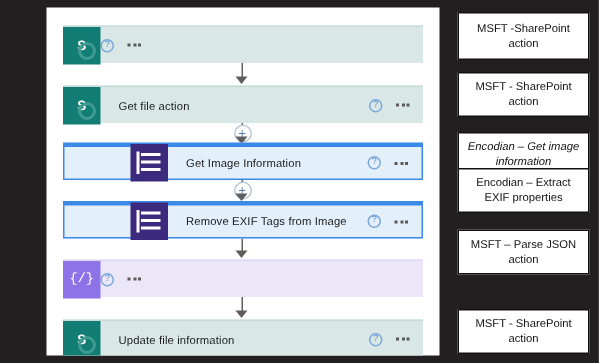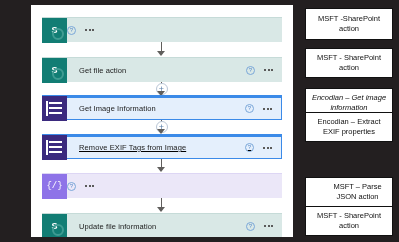--- a/index.html
+++ b/index.html
@@ -53,20 +53,21 @@
     background: #d9e8e6;
   }
   .card.sharepoint {
     background: #d9e8e6;
     border-top: 1px solid #c6dbd8;
   }
   .card.encodian {
     background: #e4effc;
     border: 1px solid #3b8ae8;
     border-top-width: 3px;
+    padding-left: 45px;
   }
   .card.json {
     background: #ebe7f8;
     border-top: 1px solid #ddd6f4;
   }
 
   
   .card-icon {
     width: 25px;
     height: 25px;
@@ -333,21 +334,21 @@
         <div class="card-actions">
           <span class="help-icon">?</span>
           <span class="ellipsis-icon">
               <i></i>
               <i></i>
               <i></i>
             </span>
         </div>
       </div>
 
-      <div class="card encodian" style="top:129px;text-decoration:underline;">
+      <div class="card encodian" style="top:129px;">
         <div class="card-icon">
           <span class="icon-en">
             <span class="spine"></span>
             <span class="bar b1"></span>
             <span class="bar b2"></span>
             <span class="bar b3"></span>
           </span>
         </div>
         <div class="card-title">Remove EXIF Tags from Image</div>
         <div class="card-actions">
@@ -392,16 +393,16 @@
         </div>
       </div>
 
     </div>
   </div>
 
   <div class="label-box" style="top:8px;height:32px;">MSFT -SharePoint action</div>
   <div class="label-box" style="top:48px;height:30px;">MSFT - SharePoint action</div>
   <div class="label-box" style="top:88px;height:30px;font-style:italic;">Encodian – Get image information</div>
   <div class="label-box" style="top:112px;height:30px;">Encodian – Extract EXIF properties</div>
-  <div class="label-box" style="top:177px;height:30px;padding-left:20px;">MSFT – Parse JSON action</div>
+  <div class="label-box" style="top:153px;height:30px;">MSFT – Parse JSON action</div>
   <div class="label-box" style="top:206px;height:30px;">MSFT - SharePoint action</div>
 
 </div>
 
 </body></html>

